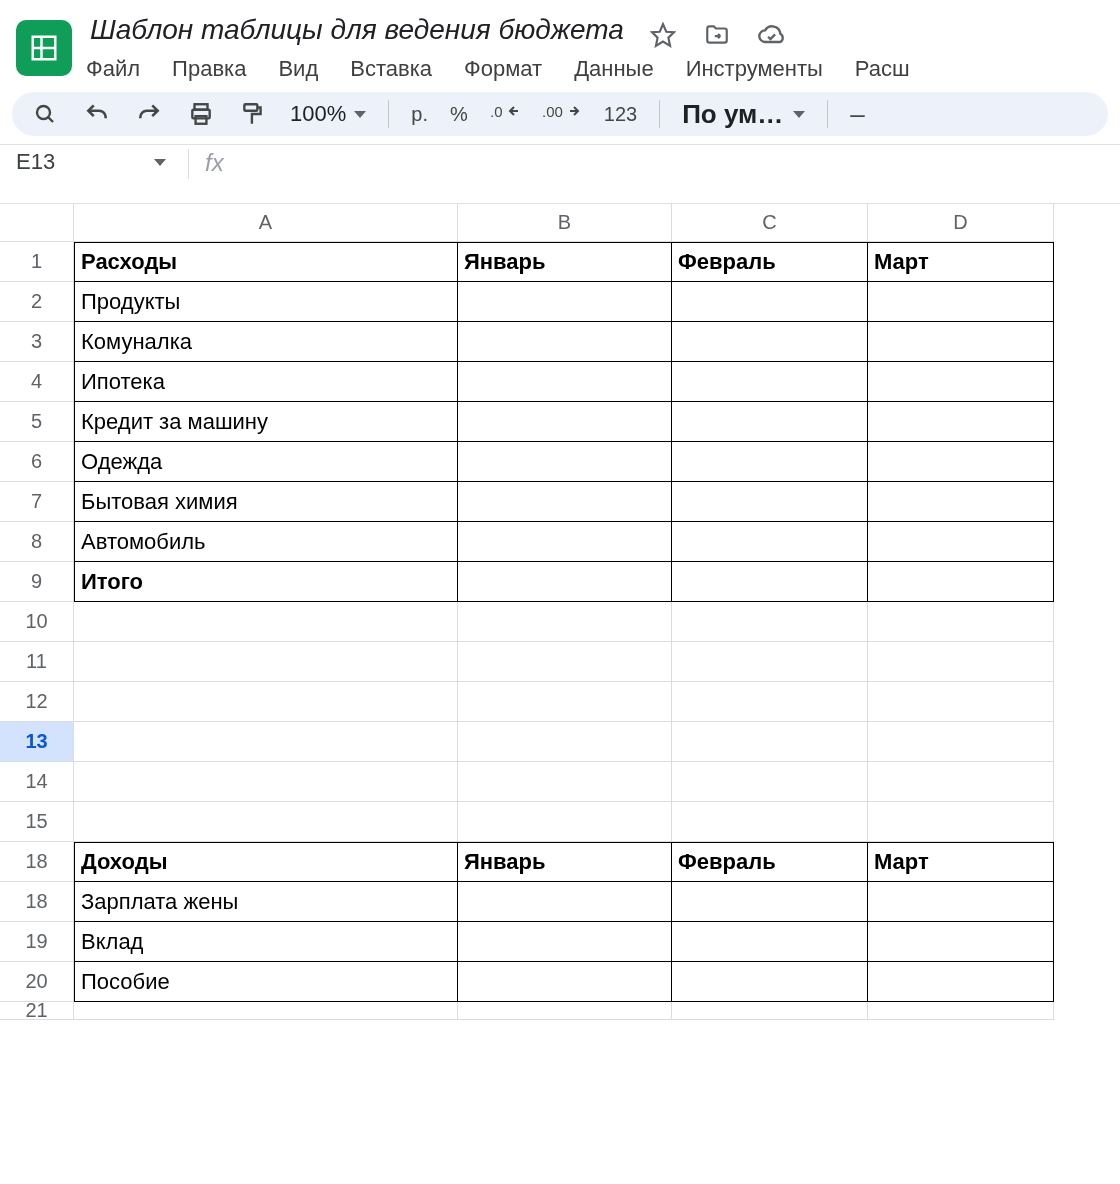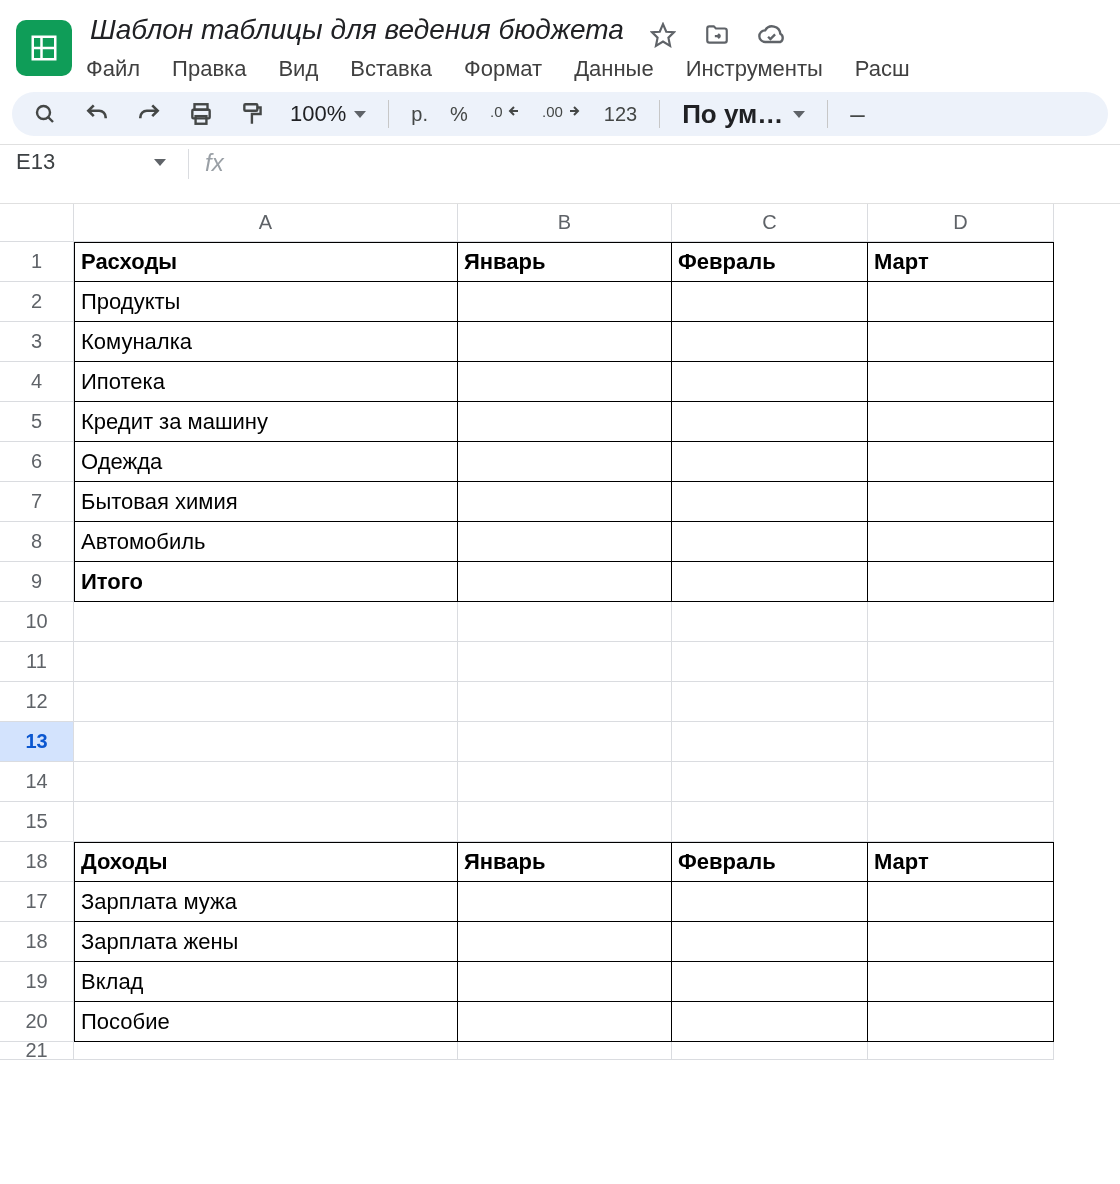--- a/index.html
+++ b/index.html
@@ -408,27 +408,20 @@
       <div class="cell col-D"></div>
     </div>
     <div class="row">
       <div class="row-h">18</div>
       <div class="cell col-A bold bordered bordered-top bordered-left">Доходы</div>
       <div class="cell col-B bold bordered bordered-top">Январь</div>
       <div class="cell col-C bold bordered bordered-top">Февраль</div>
       <div class="cell col-D bold bordered bordered-top">Март</div>
     </div>
     <div class="row">
-      <div class="row-h">17</div>
-      <div class="cell col-A bordered bordered-left">Зарплата мужа</div>
-      <div class="cell col-B bordered"></div>
-      <div class="cell col-C bordered"></div>
-      <div class="cell col-D bordered"></div>
-    </div>
-    <div class="row">
       <div class="row-h">18</div>
       <div class="cell col-A bordered bordered-left">Зарплата жены</div>
       <div class="cell col-B bordered"></div>
       <div class="cell col-C bordered"></div>
       <div class="cell col-D bordered"></div>
     </div>
     <div class="row">
       <div class="row-h">19</div>
       <div class="cell col-A bordered bordered-left">Вклад</div>
       <div class="cell col-B bordered"></div>

